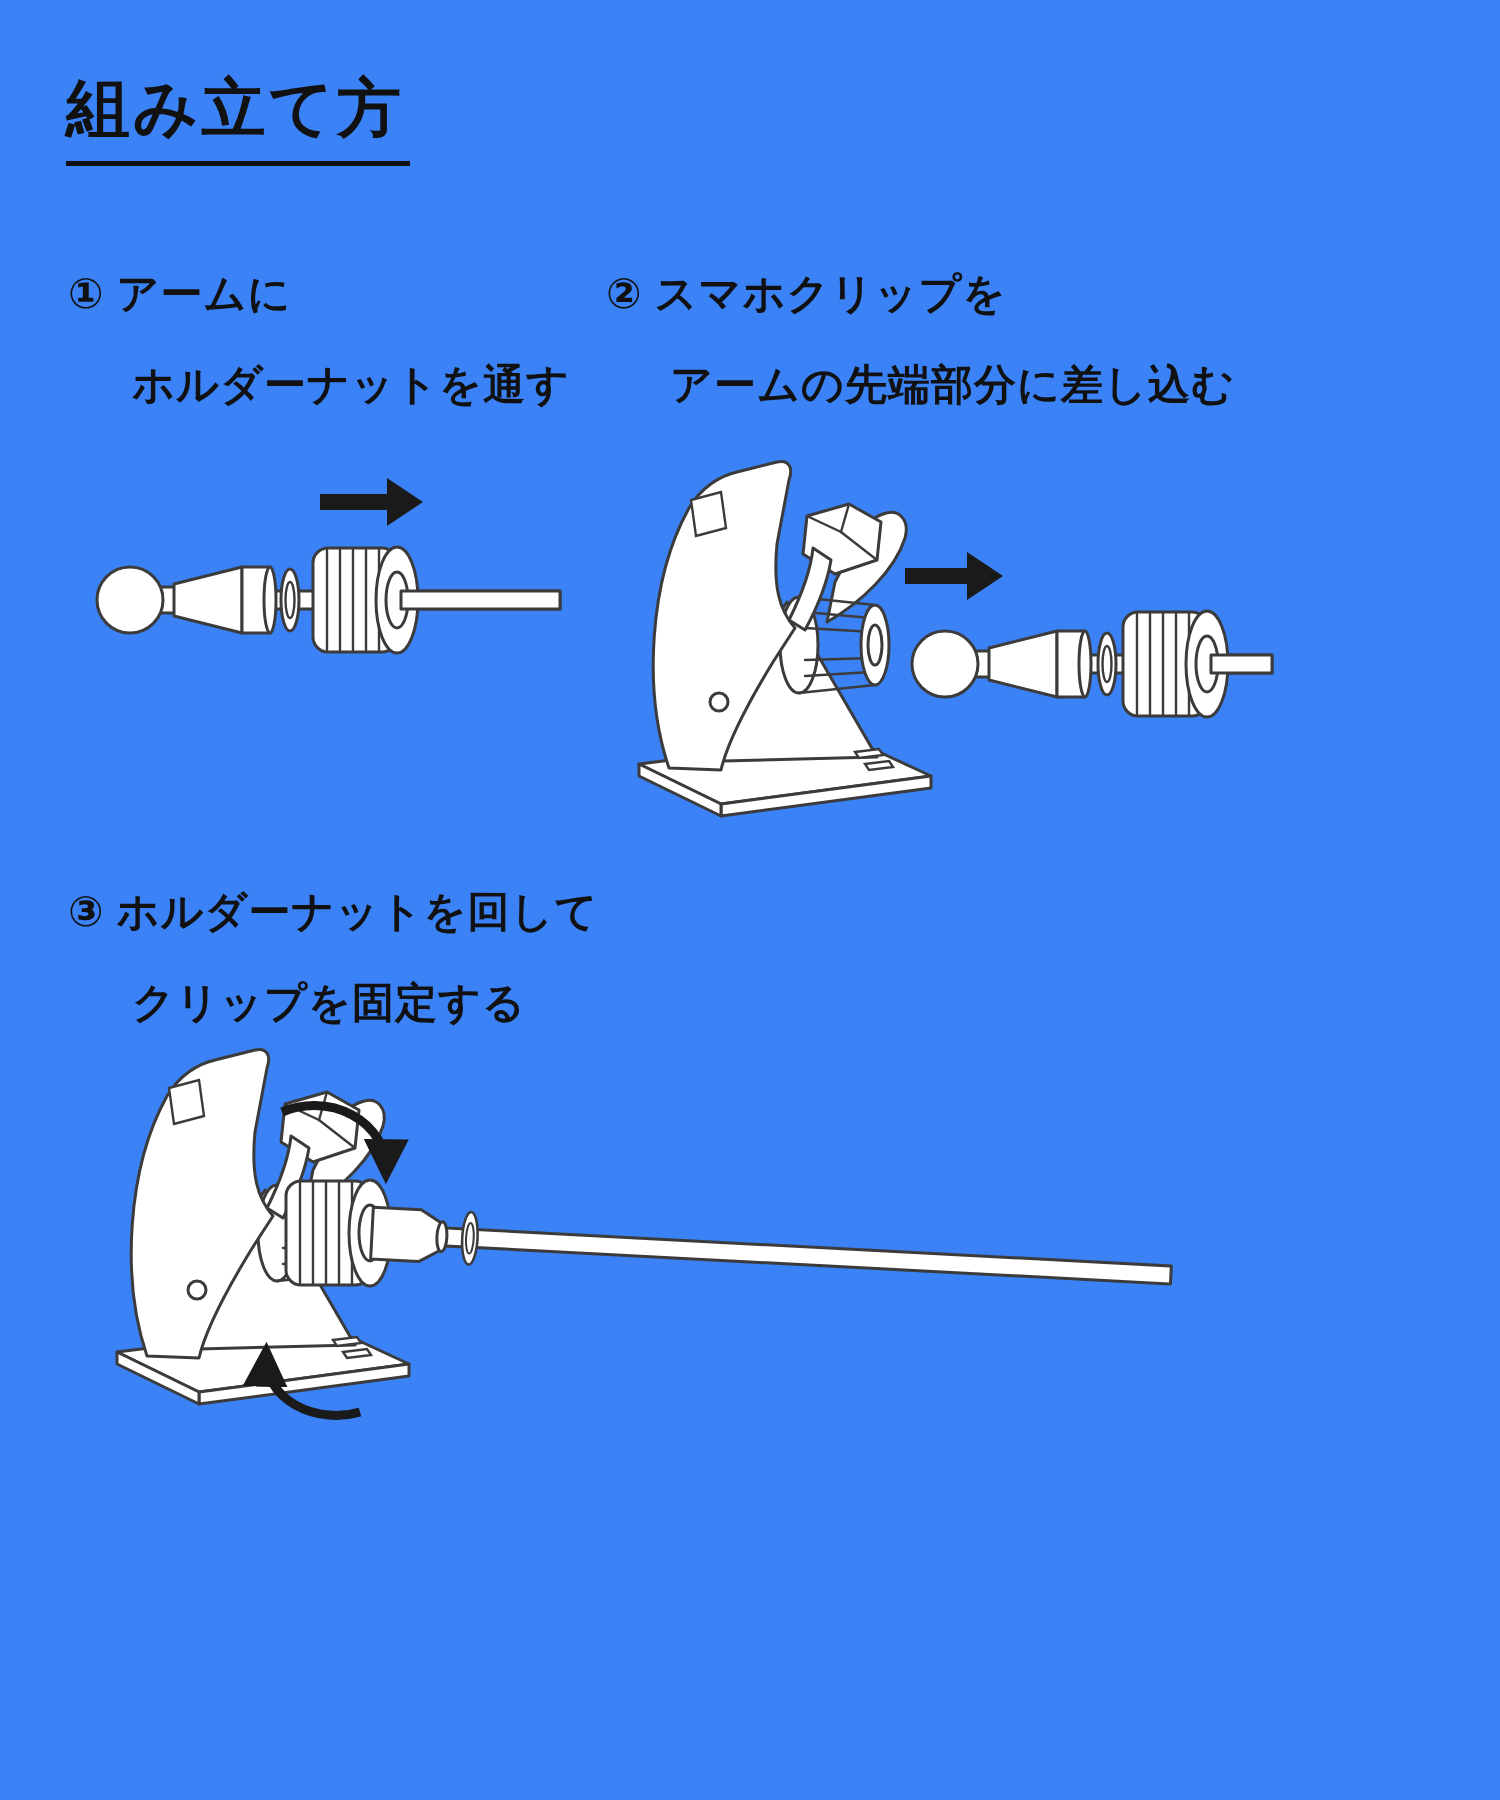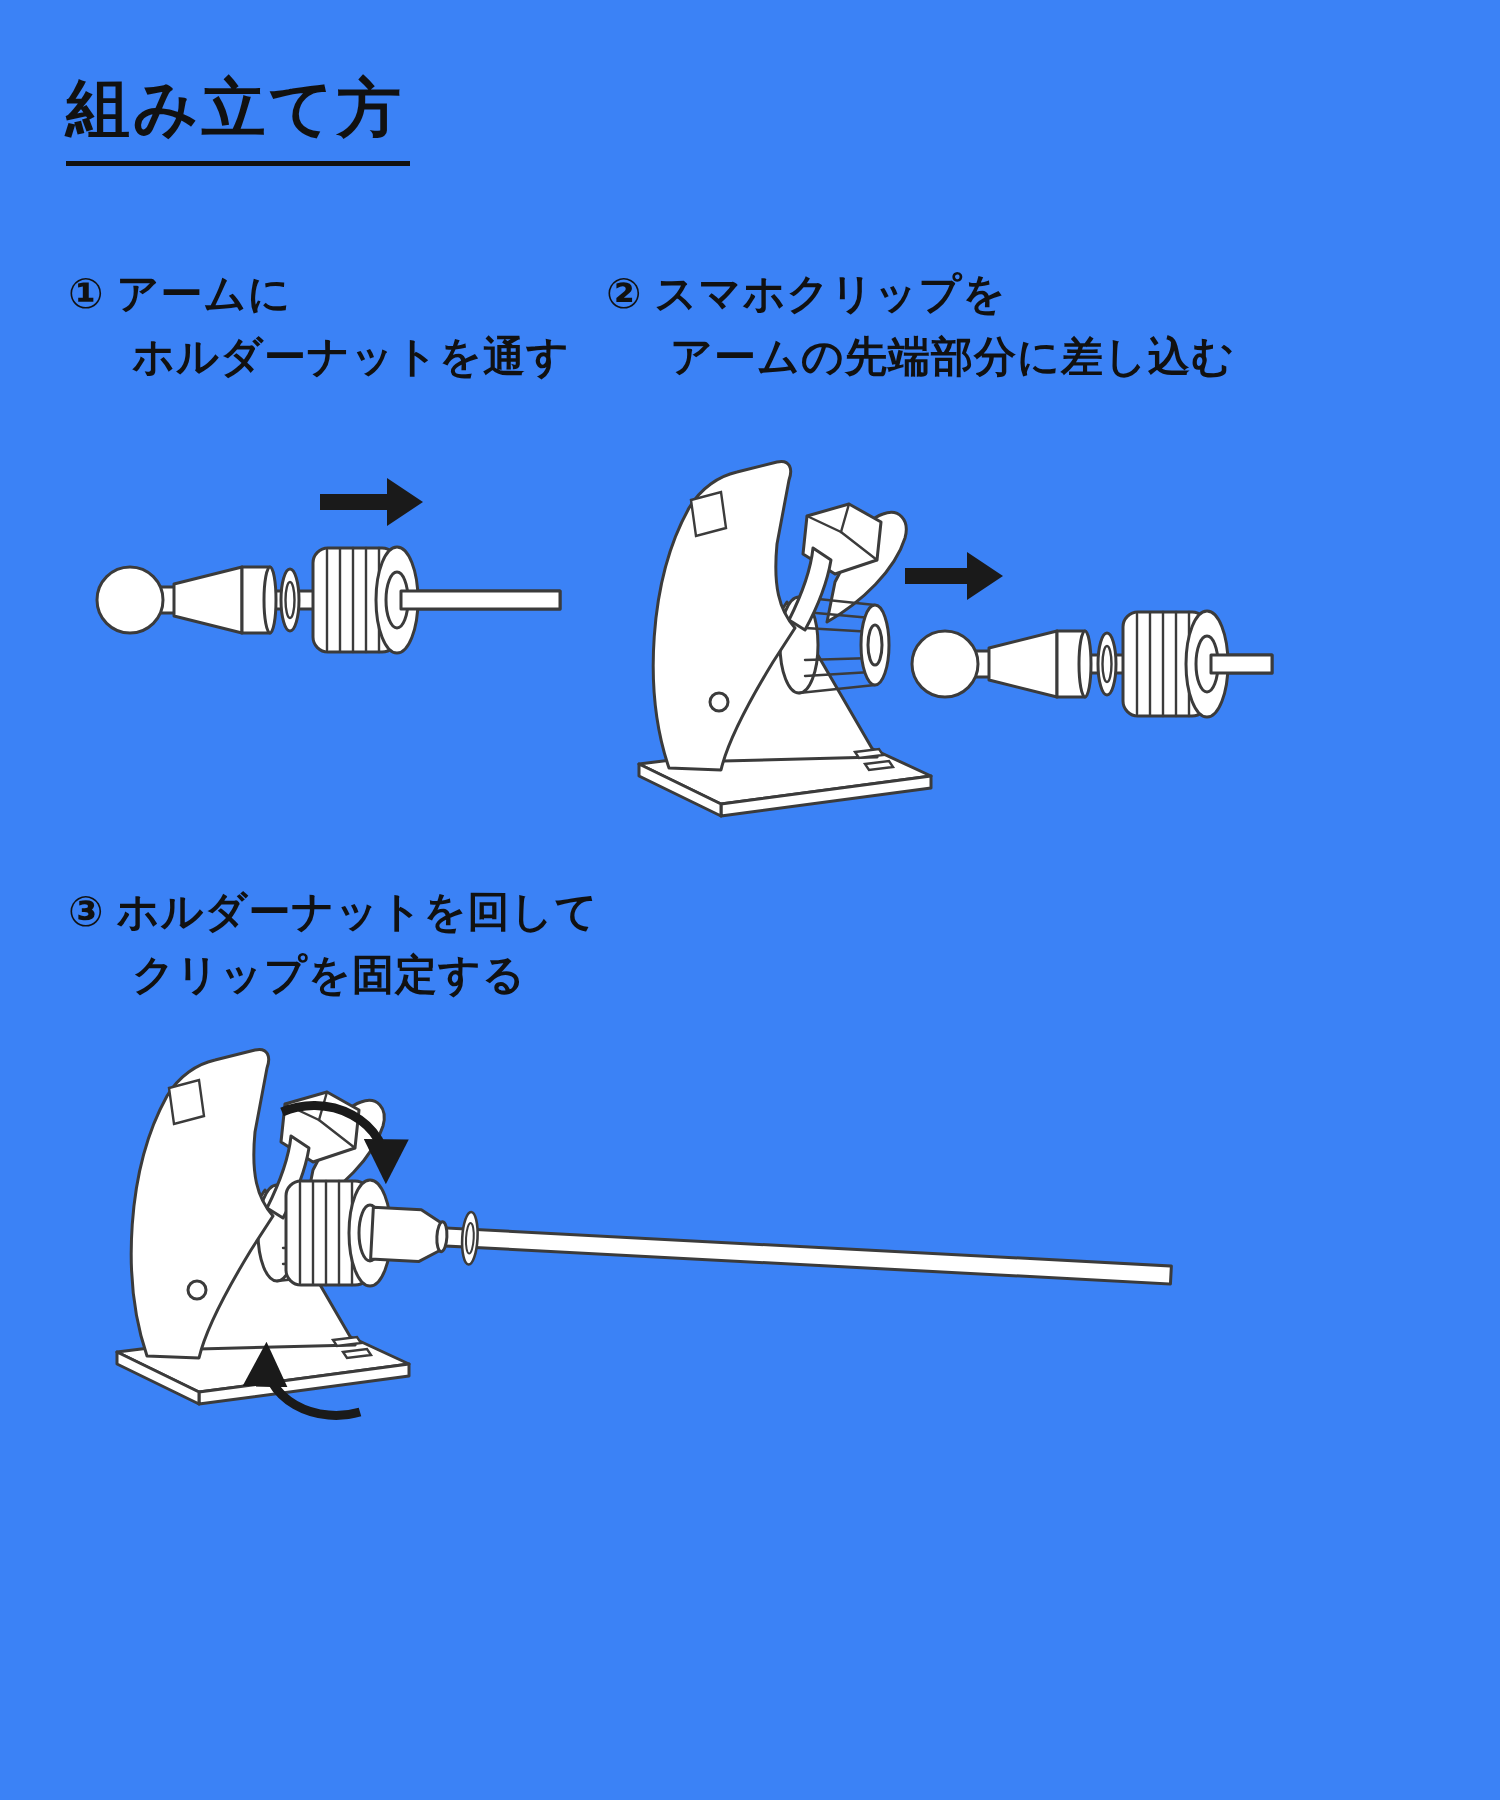--- a/index.html
+++ b/index.html
@@ -27,21 +27,21 @@
   }
   .step-label{
     position:absolute;
     font-size:42px;
     font-weight:600;
     line-height:1.5;
     letter-spacing:1px;
     white-space:nowrap;
   }
   .step-label .num{margin-right:12px;}
-  .step-label .second{padding-left:64px;}
+  .step-label .second{padding-left:64px;margin-top:28px;}
   #s1{left:68px;top:262px;}
   #s2{left:606px;top:262px;}
   #s3{left:68px;top:880px;}
   .ill{position:absolute;}
   #ill1{left:75px;top:450px;width:490px;height:270px;}
   #ill2{left:615px;top:440px;width:665px;height:390px;}
   #ill3{left:90px;top:1020px;width:1120px;height:430px;}
   .ln{fill:#ffffff;stroke:#3b3b3b;stroke-width:3;stroke-linejoin:round;stroke-linecap:round;}
   .ln2{fill:none;stroke:#3b3b3b;stroke-width:2.4;stroke-linejoin:round;stroke-linecap:round;}
   .lnw{fill:#ffffff;stroke:#3b3b3b;stroke-width:2.4;}

